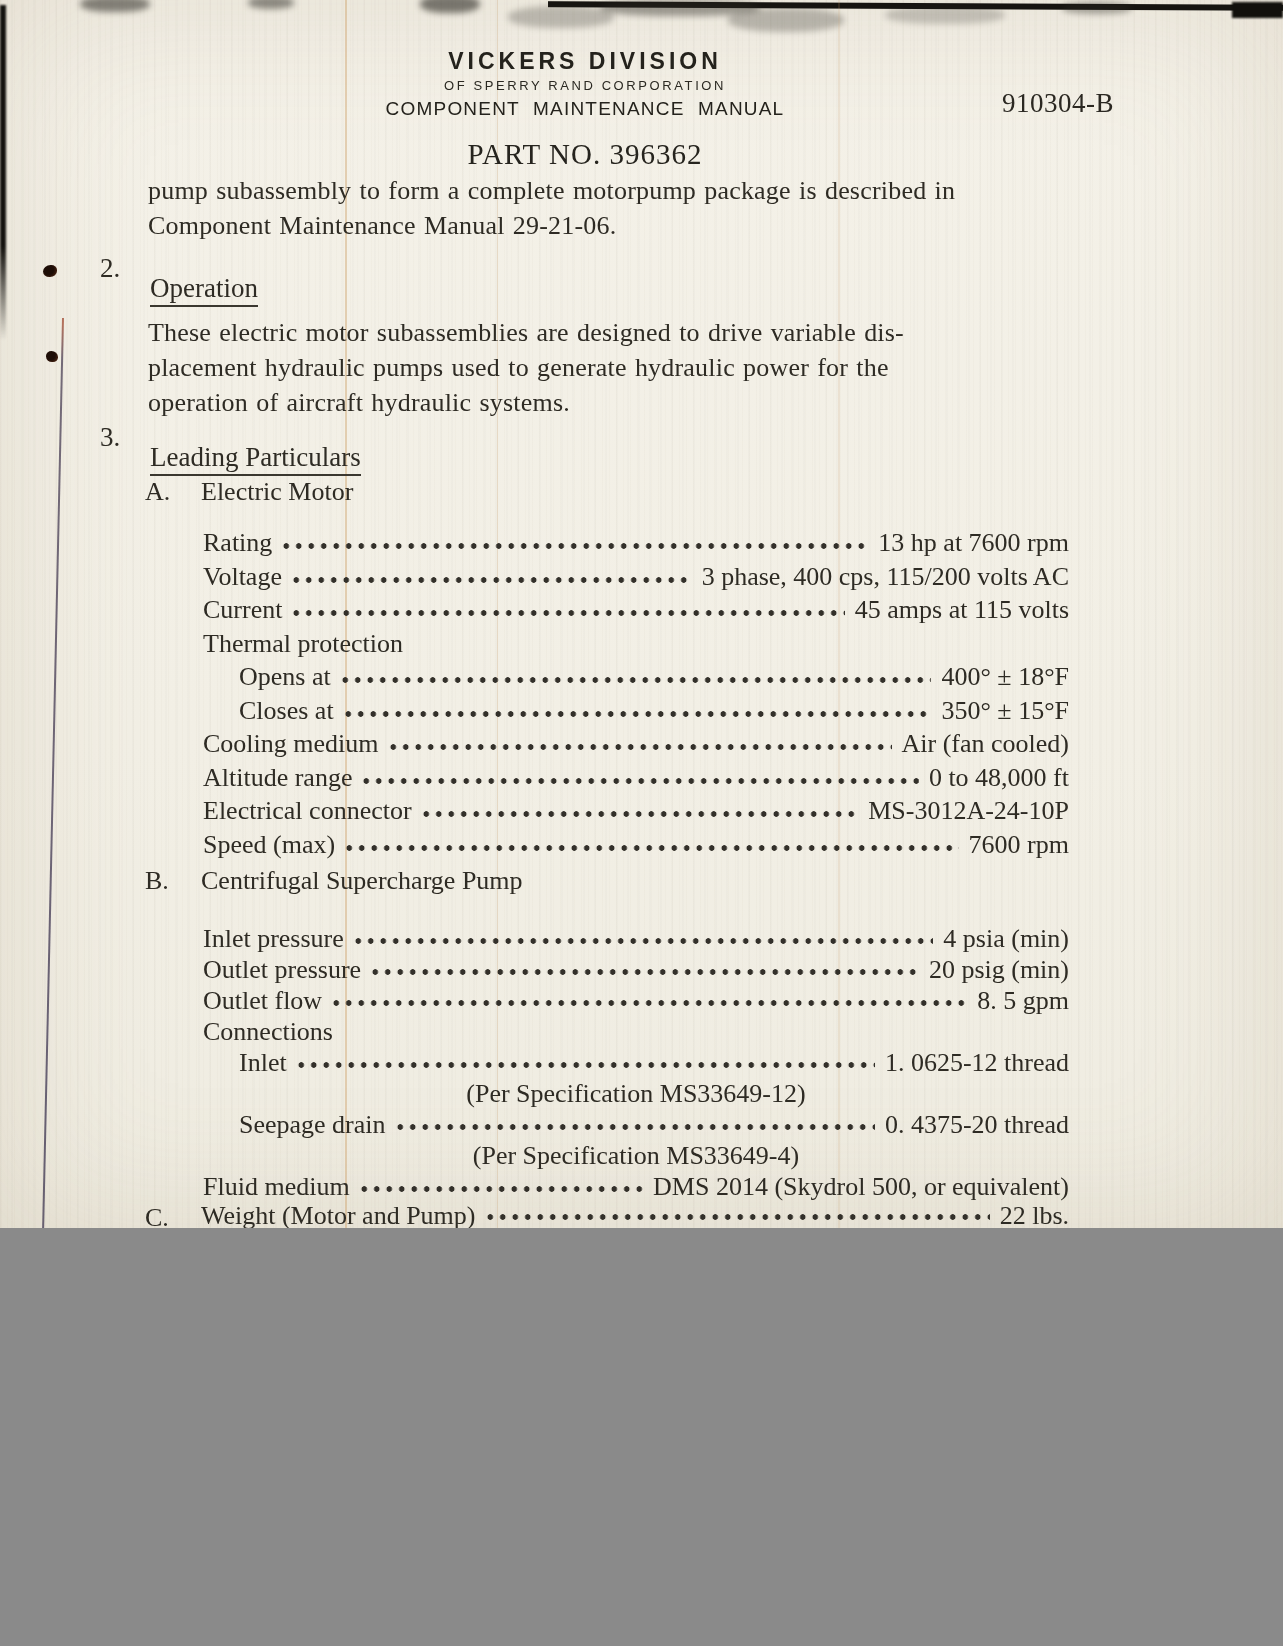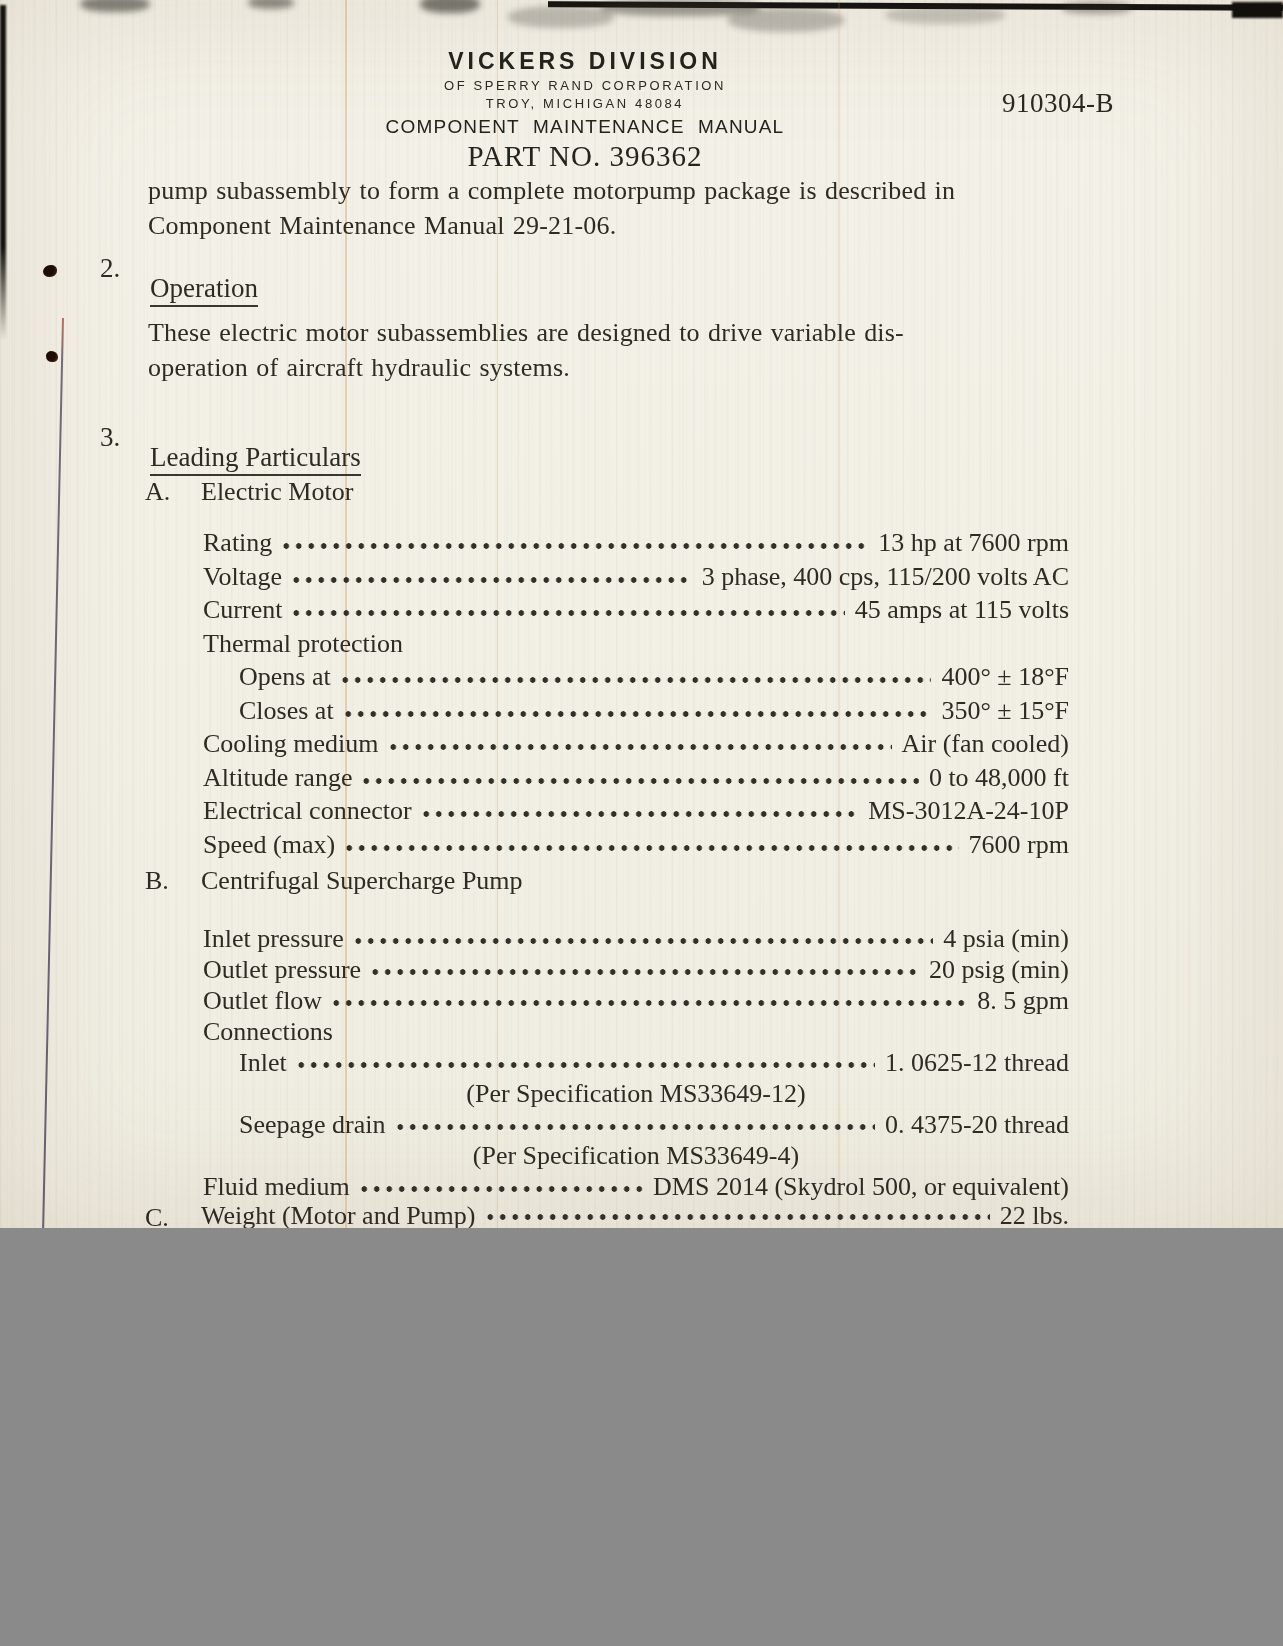--- a/index.html
+++ b/index.html
@@ -50,21 +50,21 @@
   .crease1 { left: 345px; top: 0; width: 2px; height: 1646px; background: rgba(200,150,90,.38); }
   .crease2 { left: 497px; top: 0; width: 1px; height: 1646px; background: rgba(200,160,110,.25); }
   .crease3 { left: 838px; top: 0; width: 2px; height: 1646px; background: rgba(190,150,100,.16); }
 
   
   .hdr-center { position: absolute; left: 285px; top: 48px; width: 600px; text-align: center;
                 font-family: "Liberation Sans", sans-serif; color: #24221c; }
   .hdr-company { font-size: 23px; font-weight: bold; letter-spacing: 4px; }
   .hdr-sub { font-size: 13px; letter-spacing: 2.6px; margin-top: 3px; color: #2b2922; }
   .hdr-manual { font-size: 19px; letter-spacing: 1.2px; word-spacing: 7px; margin-top: 5px; }
-  .hdr-partno { font-family: "Liberation Serif", serif; font-size: 29px; margin-top: 2px; letter-spacing: 1px; color: #26241e; }
+  .hdr-partno { font-family: "Liberation Serif", serif; font-size: 29px; margin-top: 18px; letter-spacing: 1px; color: #26241e; }
   .doc-number { position: absolute; left: 1002px; top: 88px; font-size: 27px; letter-spacing: .5px; color: #2b2822; }
 
   
   .bodytext { font-size: 26px; line-height: 35px; letter-spacing: .2px; word-spacing: 1.5px; }
   .intro { position: absolute; left: 148px; top: 173px; width: 940px; }
   .sec-num { position: absolute; left: 100px; font-size: 27px; }
   .sec-head { position: absolute; left: 150px; font-size: 27px; margin-top: 20px; }
   .sec-head .ul { border-bottom: 2px solid #3a372f; padding-bottom: 2px; }
   .num2 { top: 253px; } .head2 { top: 253px; }
   .para-op { position: absolute; left: 148px; top: 315px; width: 950px; }
@@ -123,37 +123,37 @@
   <div class="art crease3"></div>
   <div class="art slant-line"></div>
   <div class="art blob blob1"></div>
   <div class="art blob blob2"></div>
   <div class="art blob blob3"></div>
   <div class="art blob blob4"></div>
 
   <header class="hdr-center">
     <div class="hdr-company">VICKERS DIVISION</div>
     <div class="hdr-sub">OF SPERRY RAND CORPORATION</div>
-    <div class="hdr-sub">TROY, MICHIGAN 48084</div>
     <div class="hdr-manual">COMPONENT MAINTENANCE MANUAL</div>
     <div class="hdr-partno">PART NO. 396362</div>
   </header>
   <div class="doc-number">910304-B</div>
 
   <div class="intro bodytext">
     <div>pump subassembly to form a complete motorpump package is described in</div>
     <div>Component Maintenance Manual 29-21-06.</div>
   </div>
 
   <div class="sec-num num2">2.</div>
   <div class="sec-head head2">
     <span class="ul">Operation</span>
   </div>
   <div class="para-op bodytext">
     <div>These electric motor subassemblies are designed to drive variable dis-</div>
+    <div>placement hydraulic pumps used to generate hydraulic power for the</div>
     <div>operation of aircraft hydraulic systems.</div>
   </div>
 
   <div class="sec-num num3">3.</div>
   <div class="sec-head head3">
     <span class="ul">Leading Particulars</span>
   </div>
 
   <div class="sub-letter letterA">A.</div>
   <div class="sub-title titleA">Electric Motor</div>

